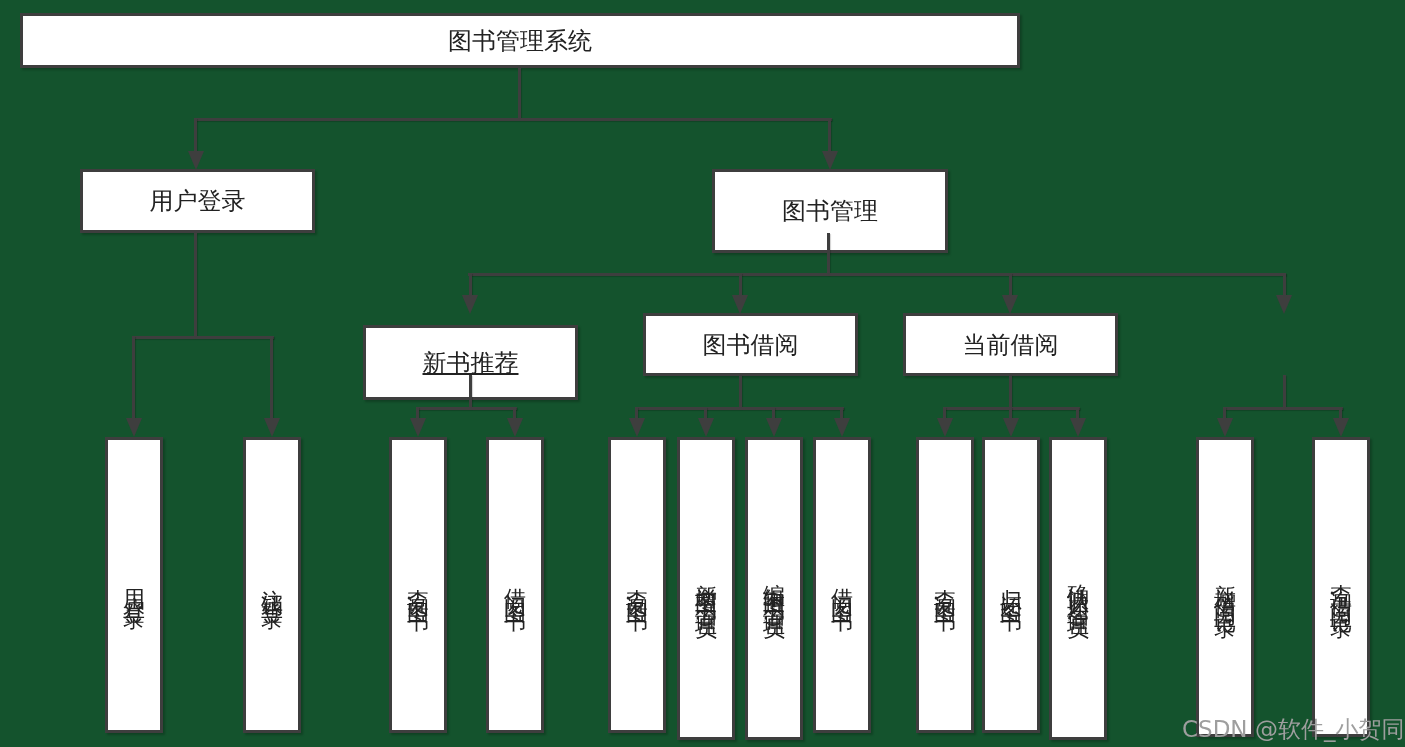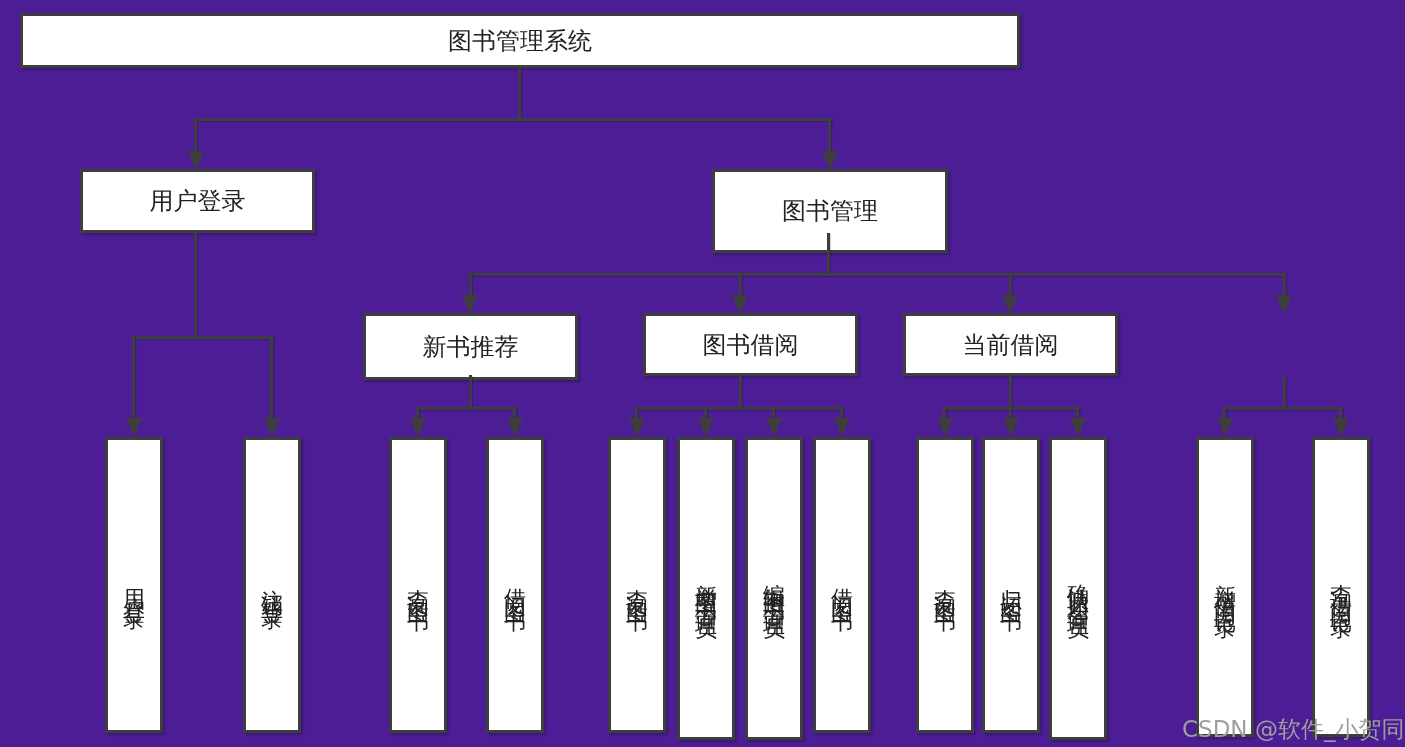--- a/index.html
+++ b/index.html
@@ -2,21 +2,21 @@
 <html><head>
 <meta charset="utf-8">
 <style>
   :root{
     --line:#3e3e3e;
     --ink:#222222;
     --wm:#9e9e9e;
   }
   html,body{margin:0;padding:0;background:#ffffff;}
   body{font-family:"DejaVu Sans", sans-serif;}
-  #stage{position:relative;width:1405px;height:747px;background:#4c1d95;overflow:hidden;}
+  #stage{position:relative;width:1405px;height:747px;background:#14532d;overflow:hidden;}
   .box{
     position:absolute;
     background:#ffffff;
     border:3px solid var(--line);
     box-sizing:border-box;
     display:flex;align-items:center;justify-content:center;
     color:var(--ink);
     font-size:24px;
     box-shadow:2px 2px 2px rgba(0,0,0,0.22);
   }
@@ -75,21 +75,21 @@
   <div class="hline" style="left:468px;top:273px;width:818px;"></div>
   <div class="vline" style="left:469px;top:273px;height:23px;"></div>
   <div class="arrow" style="left:462px;top:295px;"></div>
   <div class="vline" style="left:739px;top:273px;height:23px;"></div>
   <div class="arrow" style="left:732px;top:295px;"></div>
   <div class="vline" style="left:1009px;top:273px;height:23px;"></div>
   <div class="arrow" style="left:1002px;top:295px;"></div>
   <div class="vline" style="left:1283px;top:273px;height:23px;"></div>
   <div class="arrow" style="left:1276px;top:295px;"></div>
 
-  <div class="box" style="left:363px;top:313px;width:215px;height:67px;">新书推荐</div>
+  <div class="box" style="left:363px;top:325px;width:215px;height:75px;text-decoration:underline;">新书推荐</div>
   <div class="box" style="left:633px;top:313px;width:215px;height:63px;margin-left:10px;">图书借阅</div>
   <div class="box" style="left:903px;top:313px;width:215px;height:63px;">当前借阅</div>
 
   <div class="vline" style="left:469px;top:375px;height:34px;"></div>
   <div class="hline" style="left:416px;top:407px;width:101px;"></div>
   <div class="vline" style="left:416px;top:407px;height:13px;"></div>
   <div class="arrow" style="left:410px;top:418px;"></div>
   <div class="vline" style="left:513px;top:407px;height:13px;"></div>
   <div class="arrow" style="left:507px;top:418px;"></div>
 

